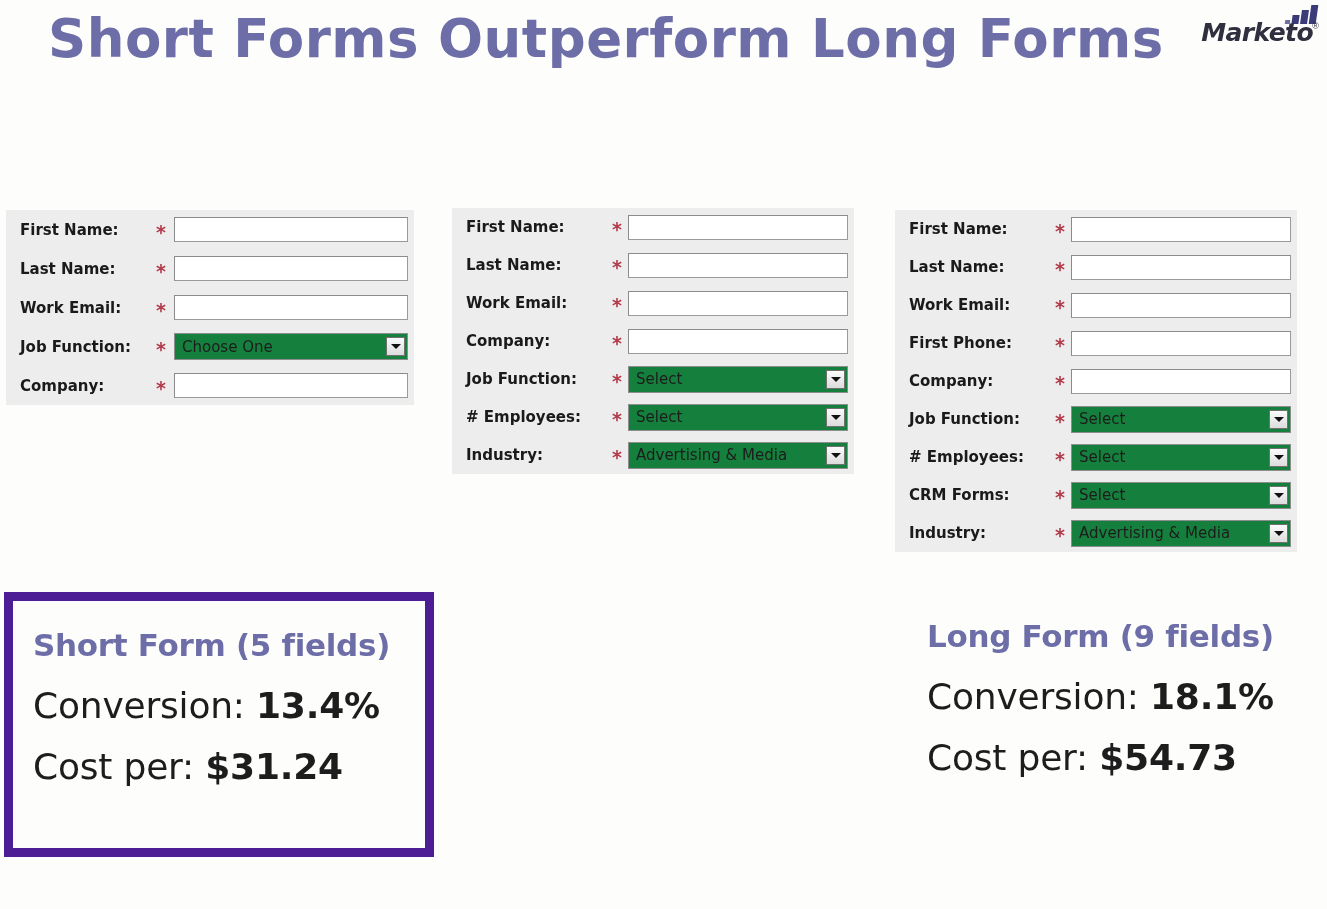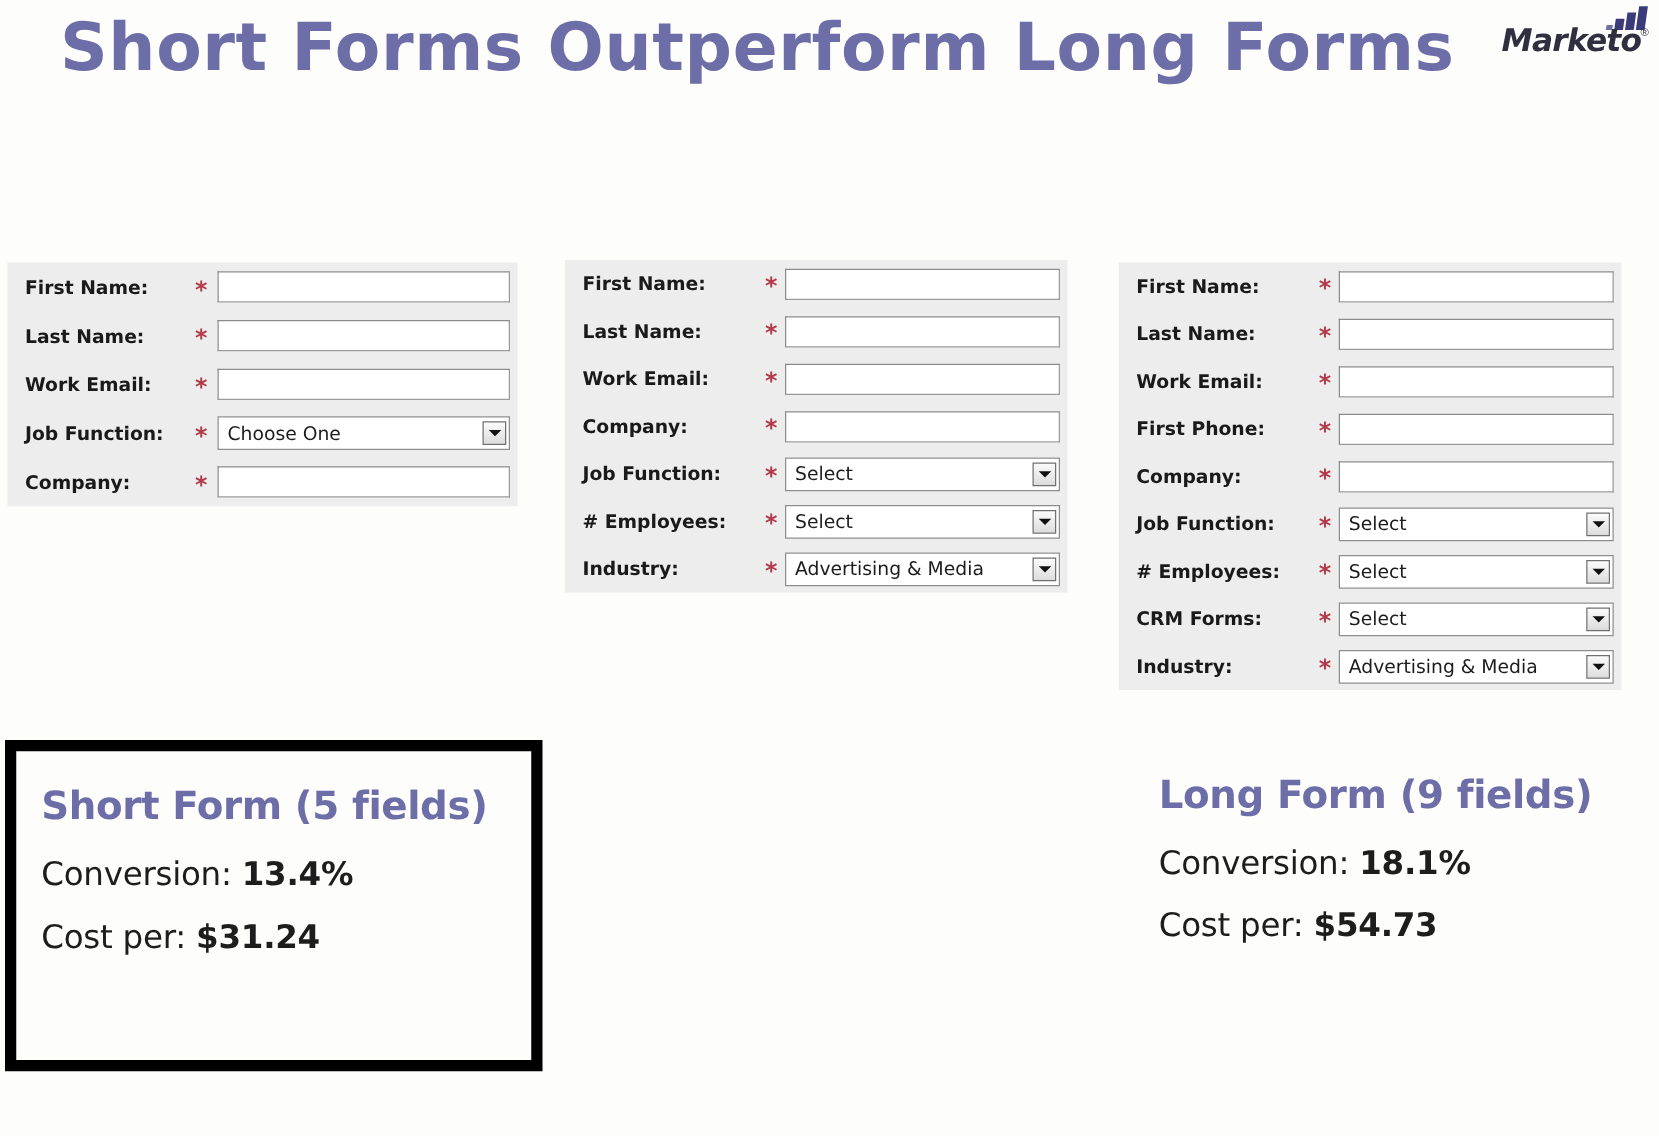--- a/index.html
+++ b/index.html
@@ -121,21 +121,21 @@
     height: 25px;
     background: #ffffff;
     border: 1px solid #9a9a9a;
     border-top-color: #8b8b8b;
     border-left-color: #8b8b8b;
     box-sizing: border-box;
   }
   .sel-input {
     flex: 1 1 auto;
     height: 27px;
-    background: #ffffff;
+    background: #15803d;
     border: 1px solid #8d8d8d;
     box-sizing: border-box;
     display: flex;
     align-items: center;
     padding: 0 2px 0 7px;
     position: relative;
   }
   .sel-input .sel-value {
     font-family: "DejaVu Sans", sans-serif;
     font-size: 15px;
@@ -185,36 +185,36 @@
     height: 290px;
   }
   .stat-col {
     position: absolute;
     top: 0;
     width: 430px;
     height: 265px;
     box-sizing: border-box;
     padding: 26px 0 0 22px;
   }
-  #stat-col-0 { left: 4px; border: 9px solid #000000; padding-left: 20px; }
+  #stat-col-0 { left: 4px; border: 9px solid #4c1d95; padding-left: 20px; }
   #stat-col-1 { left: 440px; }
   #stat-col-2 { left: 905px; }
 
   .stat-title {
     font-family: "DejaVu Sans", sans-serif;
     font-size: 31px;
     font-weight: bold;
     color: #6d6ea8;
     white-space: nowrap;
     letter-spacing: -0.3px;
     margin-bottom: 22px;
   }
   .stat-line {
     font-family: "DejaVu Sans", sans-serif;
-    font-size: 26px;
+    font-size: 36px;
     color: #1d1d1d;
     white-space: nowrap;
     margin-bottom: 20px;
     letter-spacing: -0.2px;
   }
   .stat-line .stat-key { font-weight: normal; }
   .stat-line .stat-val { font-weight: bold; }
 </style>
 </head>
 <body>

